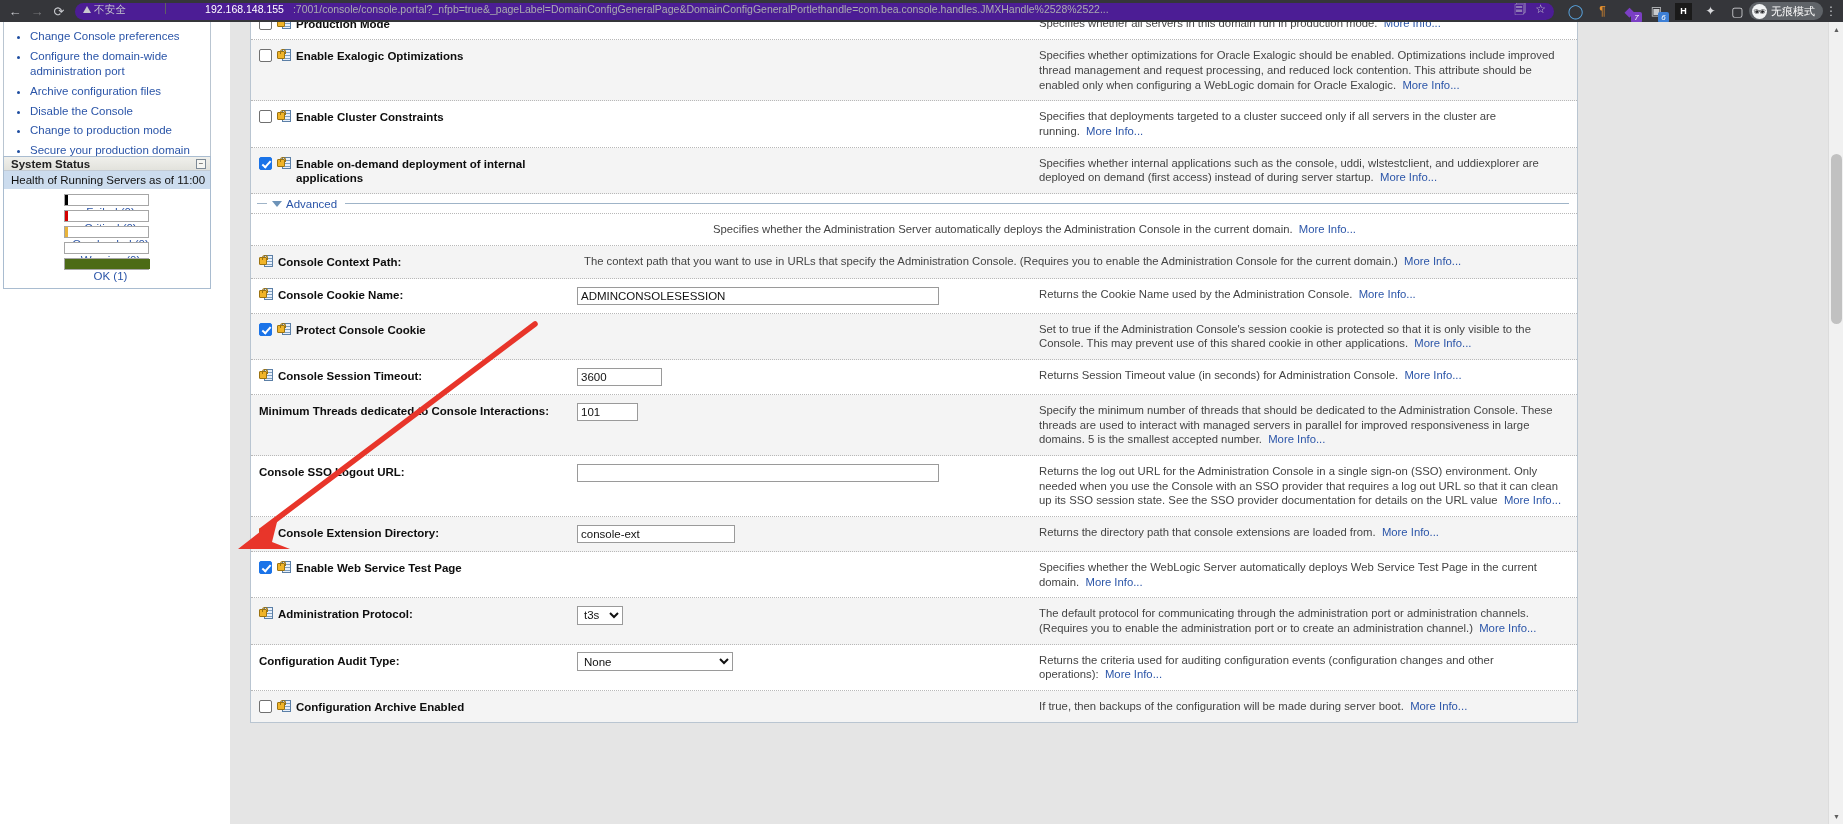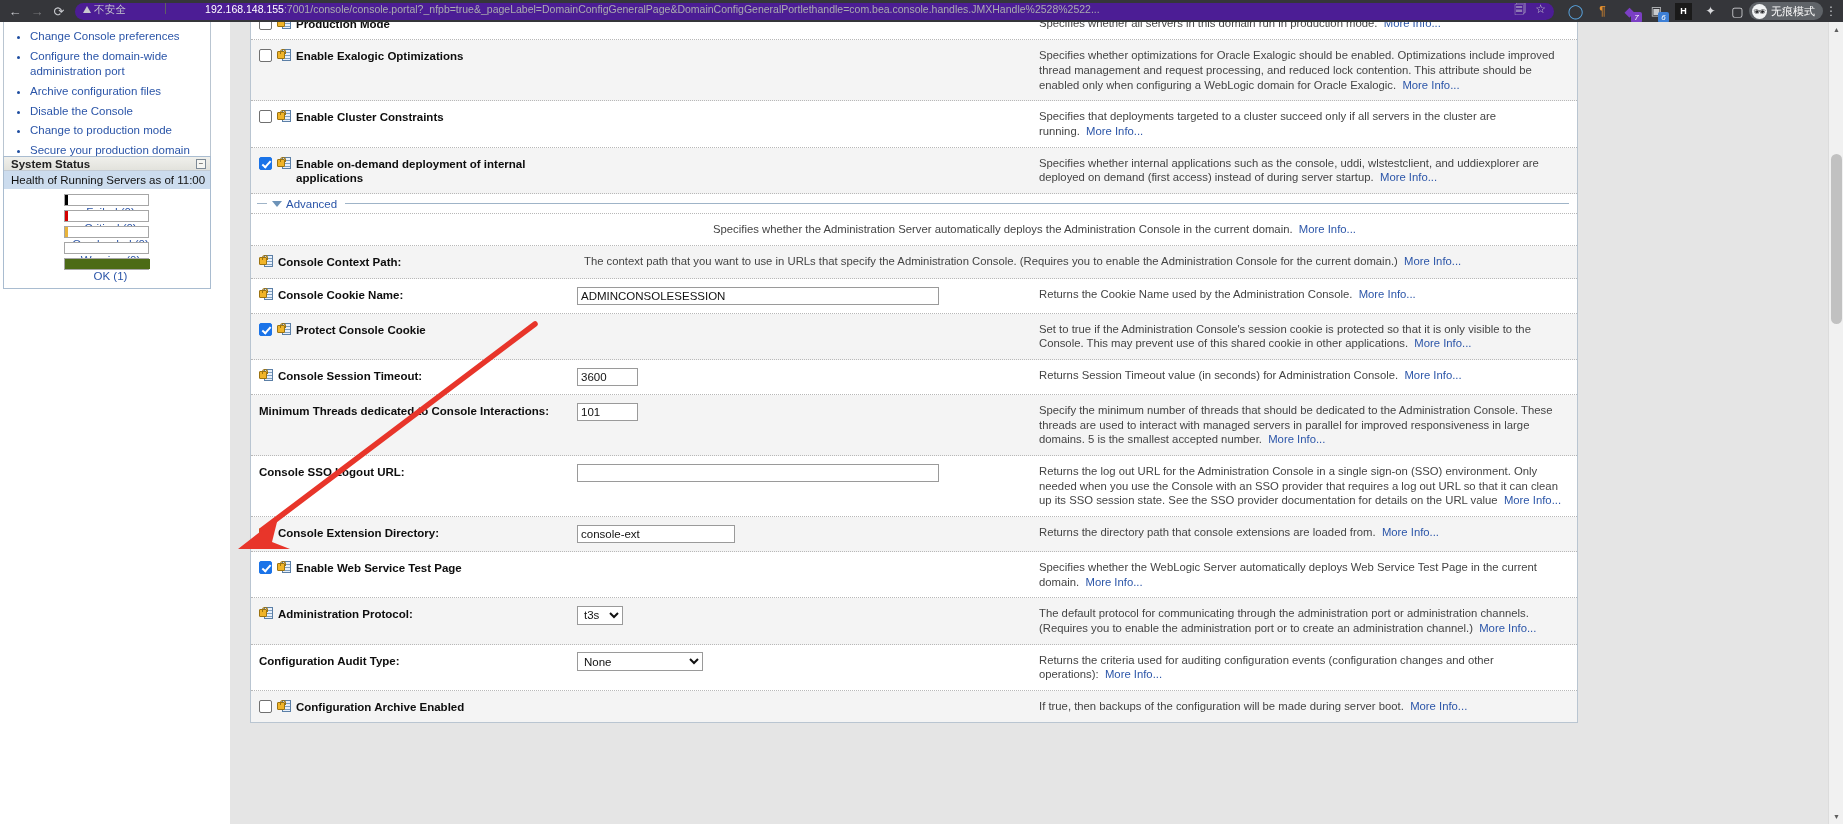--- a/index.html
+++ b/index.html
@@ -55,21 +55,21 @@
   #chip-divider {
     width: 1px; height: 11px; background: #5f6064;
     margin: 0 7px; flex: none;
   }
   #url-text {
     font-size: 10.5px; color: #e4e5e7;
     white-space: nowrap; overflow: hidden;
     flex: 1 1 auto; min-width: 0;
   }
   #url-host { color: #ffffff; }
-  #url-rest { color: #a9abaf; }
+  #url-rest { color: #a9abaf; margin-left: 9px; }
   #omni-right { display: flex; align-items: center; flex: none; gap: 9px; padding-left: 8px;}
   .omni-icon { color: #c8cace; font-size: 12px; line-height: 1; }
   #toolbar-icons {
     display: flex; align-items: center; gap: 10px;
     padding: 0 3px 0 7px; flex: none;
   }
   .ext-icon {
     position: relative; width: 17px; height: 17px;
     display: flex; align-items: center; justify-content: center;
     font-size: 12px; color: #d8d9dc;
@@ -521,21 +521,21 @@
           <div class="fright"><span>Set to true if the Administration Console's session cookie is protected so that it is only visible to the Console. This may prevent use of this shared cookie in other applications.</span>&nbsp;&nbsp;<a href="#">More Info...</a></div>
         </div>
         <div class="frow">
           <div class="fleft">
             <span class="lockicon">
               <span class="pg"></span>
               <span class="lk"></span>
             </span>
             <span class="flabel">Console Session Timeout:</span>
           </div>
-          <div class="fmid"><input class="ftext" type="text" value="3600" style="width: 61px;"></div>
+          <div class="fmid"><input class="ftext" type="text" value="3600" style="width: 85px;"></div>
           <div class="fright"><span>Returns Session Timeout value (in seconds) for Administration Console.</span>&nbsp;&nbsp;<a href="#">More Info...</a></div>
         </div>
         <div class="frow alt">
           <div class="fleft">
             <span class="flabel">Minimum Threads dedicated to Console Interactions:</span>
           </div>
           <div class="fmid"><input class="ftext" type="text" value="101" style="width: 61px;"></div>
           <div class="fright"><span>Specify the minimum number of threads that should be dedicated to the Administration Console. These threads are used to interact with managed servers in parallel for improved responsiveness in large domains. 5 is the smallest accepted number.</span>&nbsp;&nbsp;<a href="#">More Info...</a></div>
         </div>
         <div class="frow">
@@ -576,21 +576,21 @@
             </span>
             <span class="flabel">Administration Protocol:</span>
           </div>
           <div class="fmid"><select class="fselect" style="width: 46px;"><option>t3s</option><option>t3</option><option>https</option><option>http</option><option>iiop</option><option>iiops</option></select></div>
           <div class="fright"><span>The default protocol for communicating through the administration port or administration channels. (Requires you to enable the administration port or to create an administration channel.)</span>&nbsp;&nbsp;<a href="#">More Info...</a></div>
         </div>
         <div class="frow">
           <div class="fleft">
             <span class="flabel">Configuration Audit Type:</span>
           </div>
-          <div class="fmid"><select class="fselect" style="width: 126px;"><option>None</option><option>Change Log</option><option>Change Audit</option><option>Change Log and Audit</option></select></div>
+          <div class="fmid"><select class="fselect" style="width: 156px;"><option>None</option><option>Change Log</option><option>Change Audit</option><option>Change Log and Audit</option></select></div>
           <div class="fright"><span>Returns the criteria used for auditing configuration events (configuration changes and other operations):</span>&nbsp;&nbsp;<a href="#">More Info...</a></div>
         </div>
         <div class="frow alt">
           <div class="fleft">
             <span class="cbox"></span>
             <span class="lockicon">
               <span class="pg"></span>
               <span class="lk"></span>
             </span>
             <span class="flabel">Configuration Archive Enabled</span>

